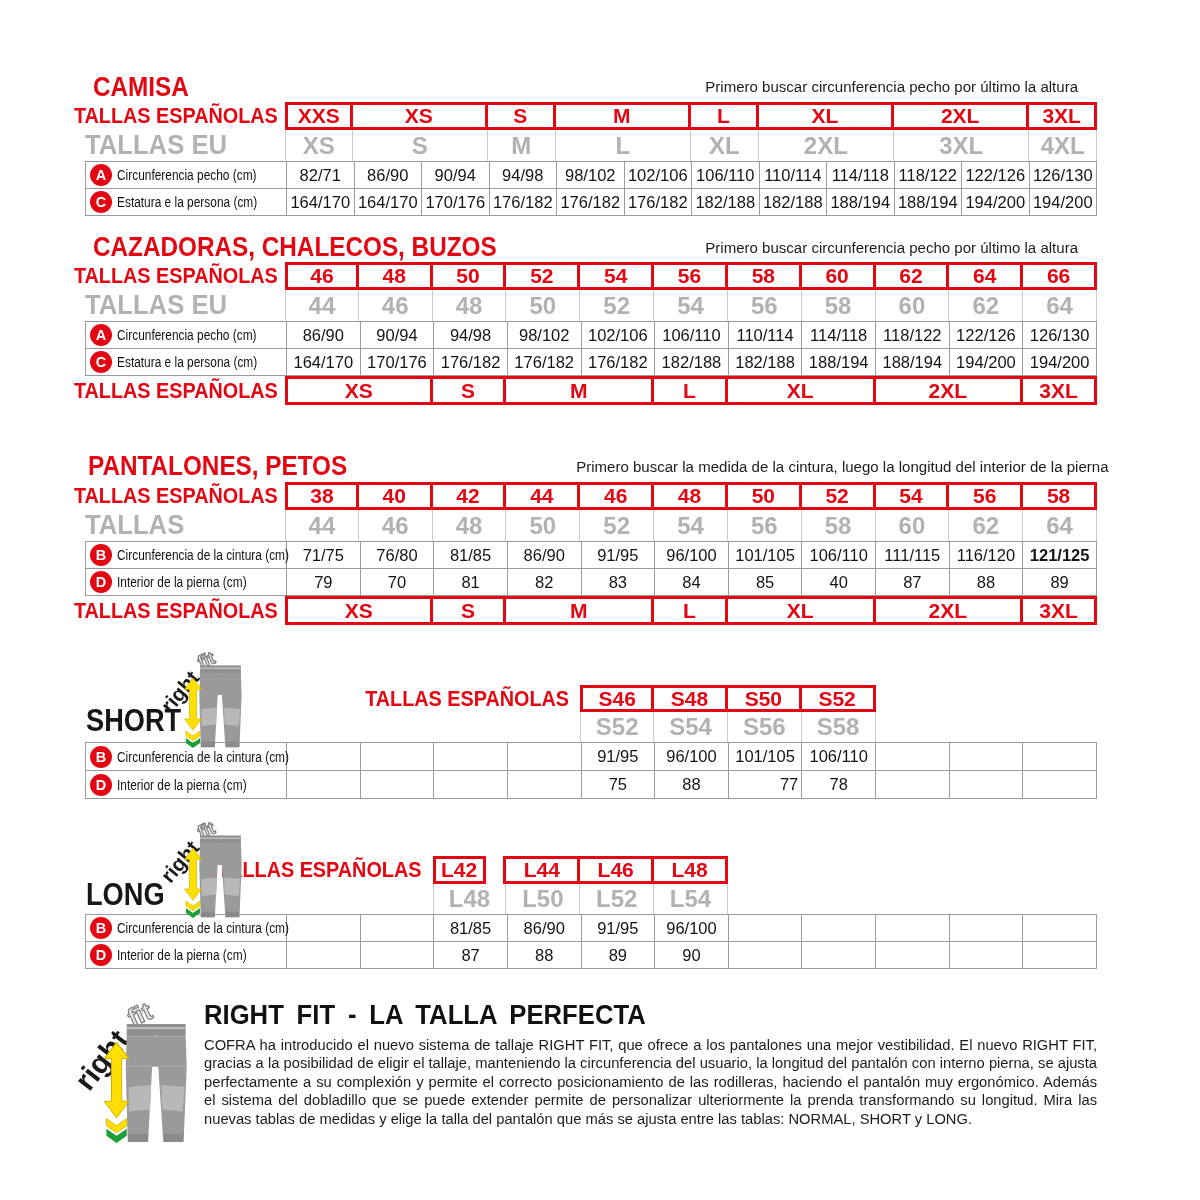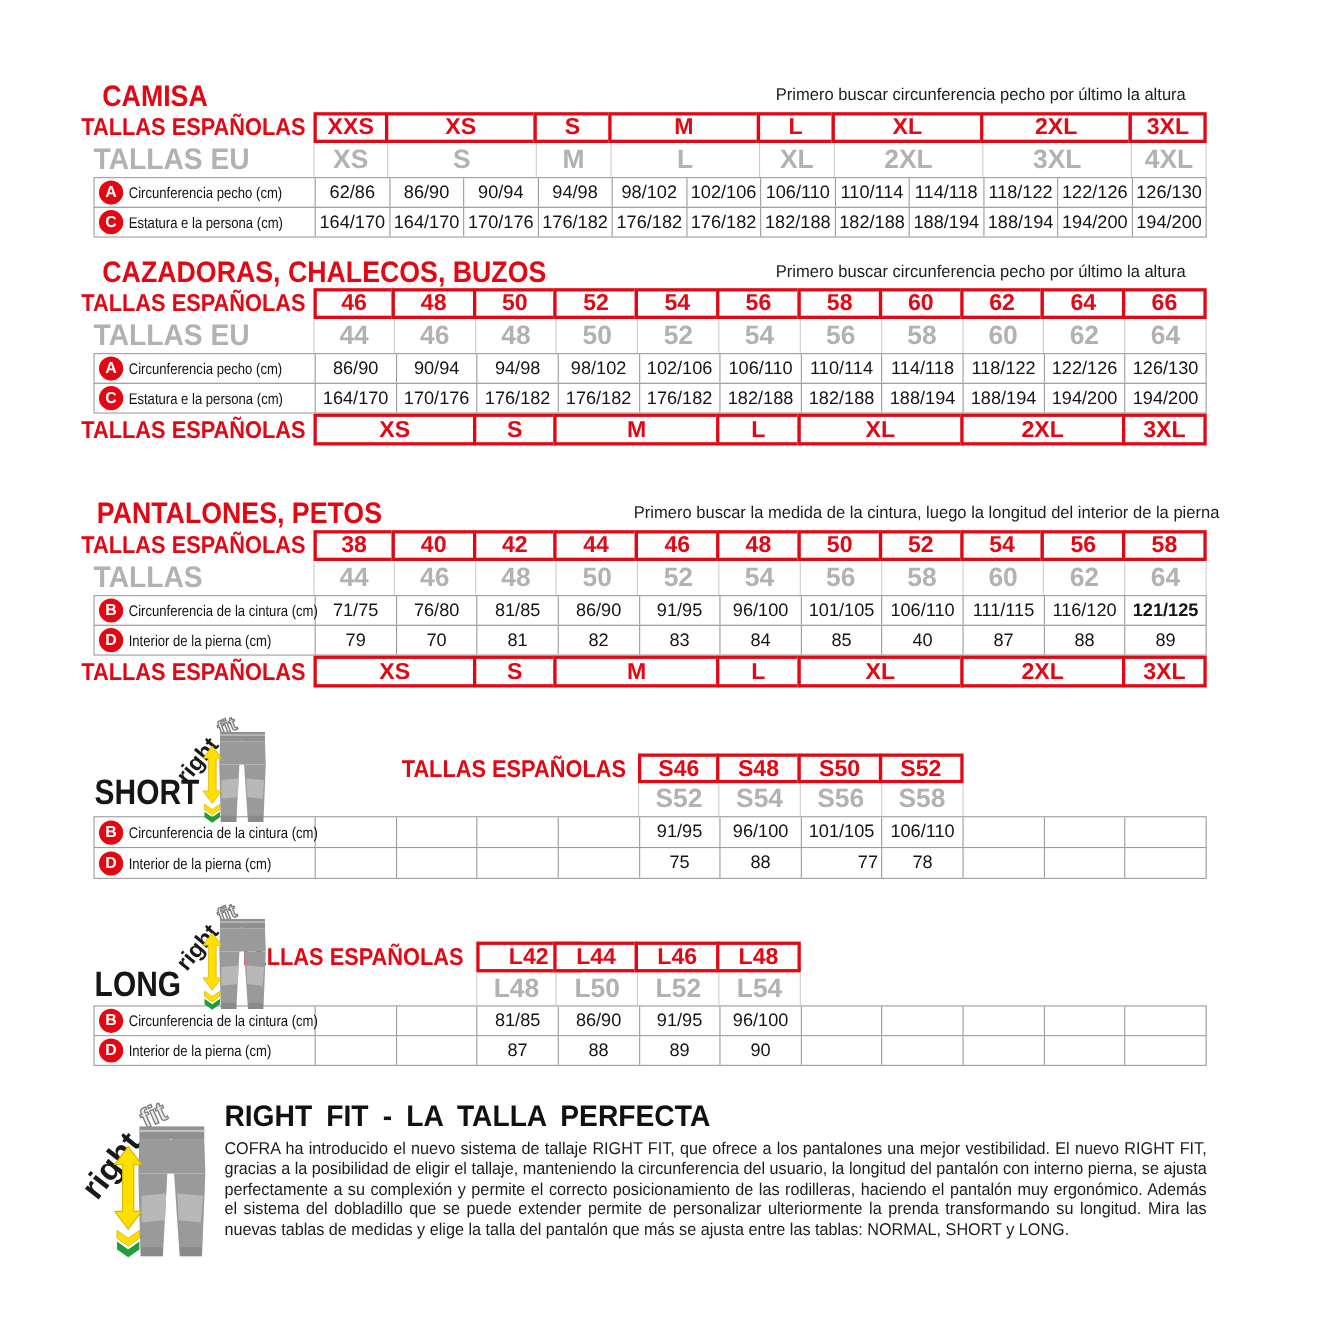--- a/index.html
+++ b/index.html
@@ -141,21 +141,21 @@
       <div class="gcell" style="left: 406px; top: 0px; width: 67.6667px; height: 31px;">XL</div>
       <div class="gcell" style="left: 473.667px; top: 0px; width: 135.333px; height: 31px;">2XL</div>
       <div class="gcell" style="left: 609px; top: 0px; width: 135.333px; height: 31px;">3XL</div>
       <div class="gcell" style="left: 744.333px; top: 0px; width: 67.6667px; height: 31px;">4XL</div>
     </div>
     <div class="abs drow" style="left: 85px; top: 161px; width: 1012px; height: 28px;">
       <div class="dlab" style="width: 200px;">
         <div class="badge">A</div>
         <div class="dlab-text">Circunferencia pecho (cm)</div>
       </div>
-      <div class="dcell" style="width: 67.5px;">62/86</div>
+      <div class="dcell" style="width: 67.5px;">82/71</div>
       <div class="dcell" style="width: 67.5px;">86/90</div>
       <div class="dcell" style="width: 67.5px;">90/94</div>
       <div class="dcell" style="width: 67.5px;">94/98</div>
       <div class="dcell" style="width: 67.5px;">98/102</div>
       <div class="dcell" style="width: 67.5px;">102/106</div>
       <div class="dcell" style="width: 67.5px;">106/110</div>
       <div class="dcell" style="width: 67.5px;">110/114</div>
       <div class="dcell" style="width: 67.5px;">114/118</div>
       <div class="dcell" style="width: 67.5px;">118/122</div>
       <div class="dcell" style="width: 67.5px;">122/126</div>
@@ -365,21 +365,21 @@
       <div class="dcell" style="width: 73.6364px;">75</div>
       <div class="dcell" style="width: 73.6364px;">88</div>
       <div class="dcell" style="width: 73.6364px; padding-left: 48px;">77</div>
       <div class="dcell" style="width: 73.6364px;">78</div>
       <div class="dcell" style="width: 73.6364px;"></div>
       <div class="dcell" style="width: 73.6364px;"></div>
       <div class="dcell" style="width: 73.6364px; flex: 1 1 0%;"></div>
     </div>
     <div class="abs lbl-red" style="left: 85px; top: 856px; width: 343.636px; height: 28px;">TALLAS ESPAÑOLAS</div>
     <div class="abs hrow" style="left: 285px; top: 856px; width: 812px; height: 28px;">
-      <div class="redbox" style="left: 147.636px; top: 0px; width: 96px; height: 28px;">L42</div>
+      <div class="redbox" style="left: 147.636px; top: 0px; width: 53px; height: 28px;">L42</div>
       <div class="redbox" style="left: 218.455px; top: 0px; width: 76.8182px; height: 28px;">L44</div>
       <div class="redbox" style="left: 292.273px; top: 0px; width: 76.8182px; height: 28px;">L46</div>
       <div class="redbox" style="left: 366.091px; top: 0px; width: 76.8182px; height: 28px;">L48</div>
     </div>
     <div class="abs hrow" style="left: 285px; top: 884px; width: 812px; height: 30px;">
       <div class="gcell gfirst" style="left: 147.636px; top: 0px; width: 73.8182px; height: 30px;">L48</div>
       <div class="gcell" style="left: 221.455px; top: 0px; width: 73.8182px; height: 30px;">L50</div>
       <div class="gcell" style="left: 295.273px; top: 0px; width: 73.8182px; height: 30px;">L52</div>
       <div class="gcell" style="left: 369.091px; top: 0px; width: 73.8182px; height: 30px;">L54</div>
     </div>

